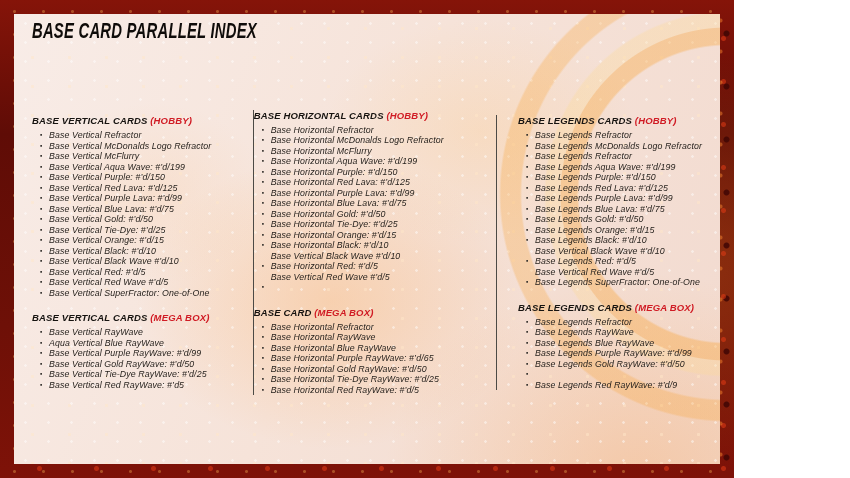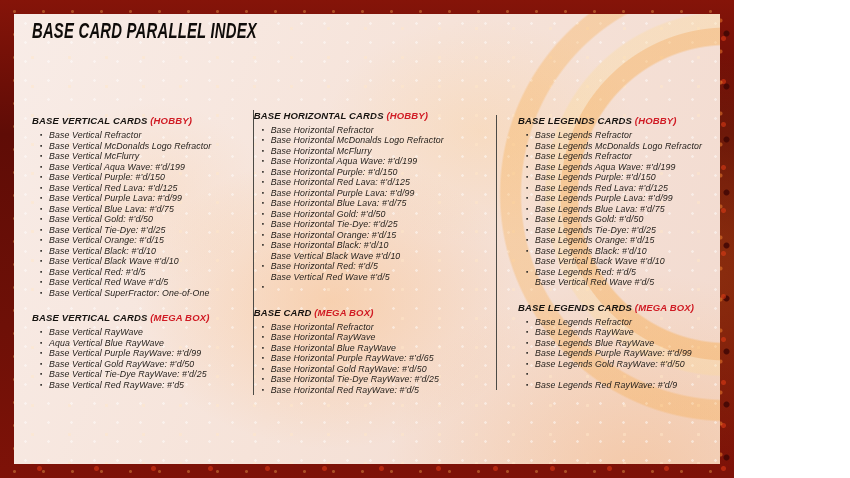--- a/index.html
+++ b/index.html
@@ -314,41 +314,41 @@
               <li class="item">
                 <span class="bullet">▪</span>
                 <span class="item-label">Base Legends Blue Lava: #’d/75</span>
               </li>
               <li class="item">
                 <span class="bullet">▪</span>
                 <span class="item-label">Base Legends Gold: #’d/50</span>
               </li>
               <li class="item">
                 <span class="bullet">▪</span>
-                <span class="item-label">Base Legends Tie-Dye: #’d/25</span>
-              </li>
-              <li class="item">
-                <span class="bullet">▪</span>
                 <span class="item-label">Base Legends Orange: #’d/15</span>
               </li>
               <li class="item">
                 <span class="bullet">▪</span>
                 <span class="item-label">Base Legends Black: #’d/10</span>
               </li>
               <li class="item">
                 <span class="bullet"></span>
                 <span class="item-label">Base Vertical Black Wave #’d/10</span>
               </li>
               <li class="item">
                 <span class="bullet">▪</span>
                 <span class="item-label">Base Legends Red: #’d/5</span>
               </li>
               <li class="item">
                 <span class="bullet"></span>
                 <span class="item-label">Base Vertical Red Wave #’d/5</span>
+              </li>
+              <li class="item">
+                <span class="bullet">▪</span>
+                <span class="item-label">Base Legends SuperFractor: One-of-One</span>
               </li>
             </ul>
           </section>
           <section class="sec">
             <h2 class="sec-head"><span class="head-main">BASE LEGENDS CARDS</span> <span class="head-tag">(MEGA BOX)</span></h2>
             <ul class="items">
               <li class="item">
                 <span class="bullet">▪</span>
                 <span class="item-label">Base Legends Refractor</span>
               </li>

